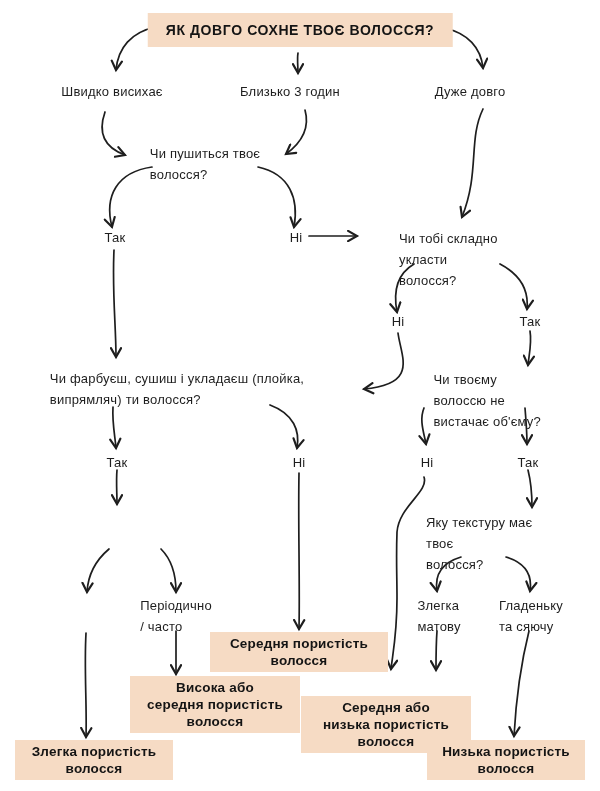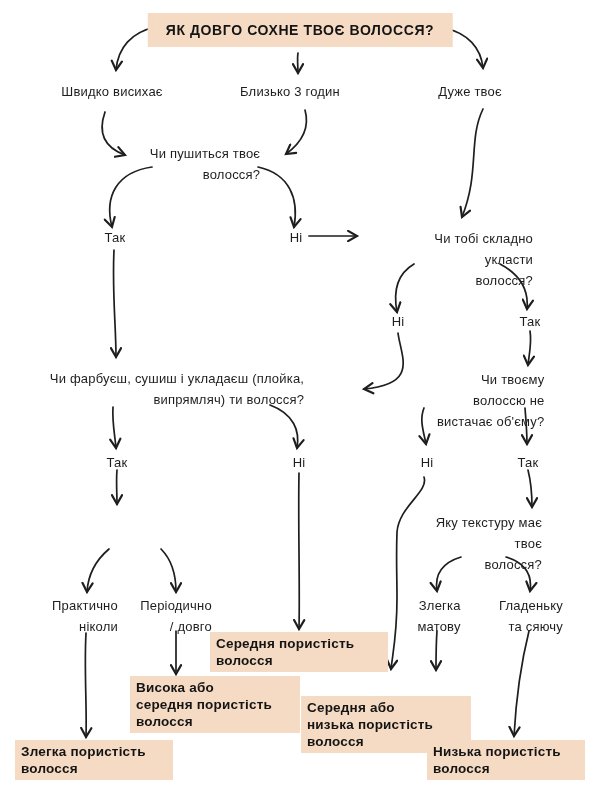--- a/index.html
+++ b/index.html
@@ -10,33 +10,33 @@
   }
   html,body{margin:0;padding:0;background:var(--background);}
   #canvas{
     position:relative;width:600px;height:791px;background:var(--background);
     font-family:"Liberation Sans", sans-serif;color:var(--text);overflow:hidden;
   }
   #flow-arrows{position:absolute;left:0;top:0;width:600px;height:791px;pointer-events:none;}
   #flow-arrows path{fill:none;stroke:var(--arrow);stroke-width:1.7;stroke-linecap:round;}
   .lbl{
     position:absolute;transform:translateX(-50%);
-    white-space:pre-line;text-align:right;
+    white-space:pre-line;text-align:left;
     font-size:13px;line-height:21px;letter-spacing:.2px;color:var(--text);
   }
   .ans{line-height:16px;}
   .titlebox{
     position:absolute;left:300px;top:13px;transform:translateX(-50%);
     background:var(--box-bg);font-weight:bold;font-size:14px;letter-spacing:.6px;
     padding:9px 18px;white-space:nowrap;color:#141414;
   }
   .result{
     position:absolute;transform:translateX(-50%);
     background:var(--box-bg);font-weight:bold;font-size:13.5px;line-height:17px;
-    white-space:pre-line;padding:3px 6px;color:#141414;
+    white-space:pre-line;text-align:center;padding:3px 6px;color:#141414;
     letter-spacing:.2px;
   }
 </style>
 </head>
 <body>
 
 <div id="canvas">
 
   <svg id="flow-arrows" viewBox="0 0 600 791" xmlns="http://www.w3.org/2000/svg">
     <defs>
@@ -73,21 +73,21 @@
     <path marker-end="url(#ah)" d="M461,557 C438,564 435,578 437,591"></path>
     <path marker-end="url(#ah)" d="M506,557 C529,564 532,578 530,591"></path>
     <path marker-end="url(#ah)" d="M437,631 C436,644 436,657 436,670"></path>
     <path marker-end="url(#ah)" d="M529,631 C521,663 516,700 514,736"></path>
   </svg>
 
   <div class="titlebox">ЯК ДОВГО СОХНЕ ТВОЄ ВОЛОССЯ?</div>
 
   <div class="lbl ans" style="left:112px;top:84px">Швидко висихає</div>
   <div class="lbl ans" style="left:290px;top:84px">Близько 3 годин</div>
-  <div class="lbl ans" style="left:470px;top:84px">Дуже твоє</div>
+  <div class="lbl ans" style="left:470px;top:84px">Дуже довго</div>
 
   <div class="lbl" style="left:205px;top:143px">Чи пушиться твоє
 волосся?</div>
   <div class="lbl ans" style="left:115px;top:230px">Так</div>
   <div class="lbl ans" style="left:296px;top:230px">Ні</div>
 
   <div class="lbl" style="left:466px;top:228px">Чи тобі складно укласти
 волосся?</div>
   <div class="lbl ans" style="left:398px;top:314px">Ні</div>
   <div class="lbl ans" style="left:530px;top:314px">Так</div>
@@ -98,24 +98,22 @@
 випрямляч) ти волосся?</div>
 
   <div class="lbl ans" style="left:117px;top:455px">Так</div>
   <div class="lbl ans" style="left:299px;top:455px">Ні</div>
   <div class="lbl ans" style="left:427px;top:455px">Ні</div>
   <div class="lbl ans" style="left:528px;top:455px">Так</div>
 
   <div class="lbl" style="left:484px;top:512px">Яку текстуру має твоє
 волосся?</div>
 
-  <div class="lbl" style="left:85px;top:595px">Практично
-ніколи</div>
   <div class="lbl" style="left:176px;top:595px">Періодично
-/ довго</div>
+/ часто</div>
   <div class="lbl" style="left:439px;top:595px">Злегка
 матову</div>
   <div class="lbl" style="left:531px;top:595px">Гладеньку
 та сяючу</div>
 
   <div class="result" style="left:299px;top:632px;width:166px">Середня пористість
 волосся</div>
   <div class="result" style="left:215px;top:676px;width:158px">Висока або
 середня пористість
 волосся</div>

